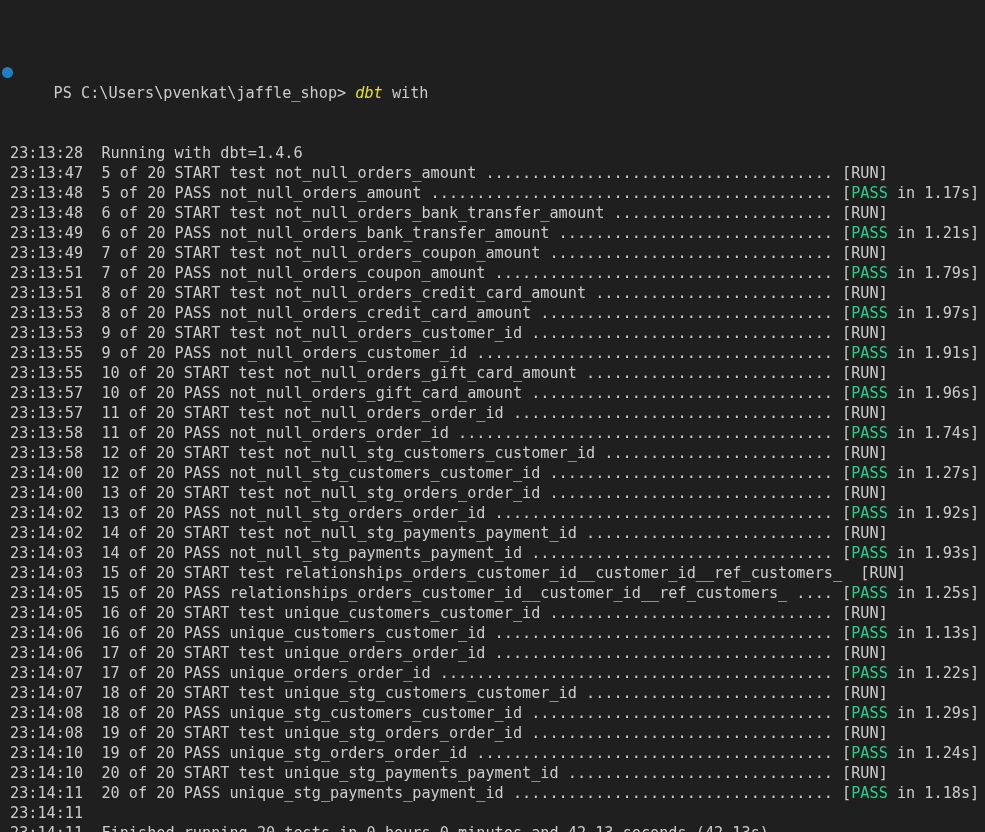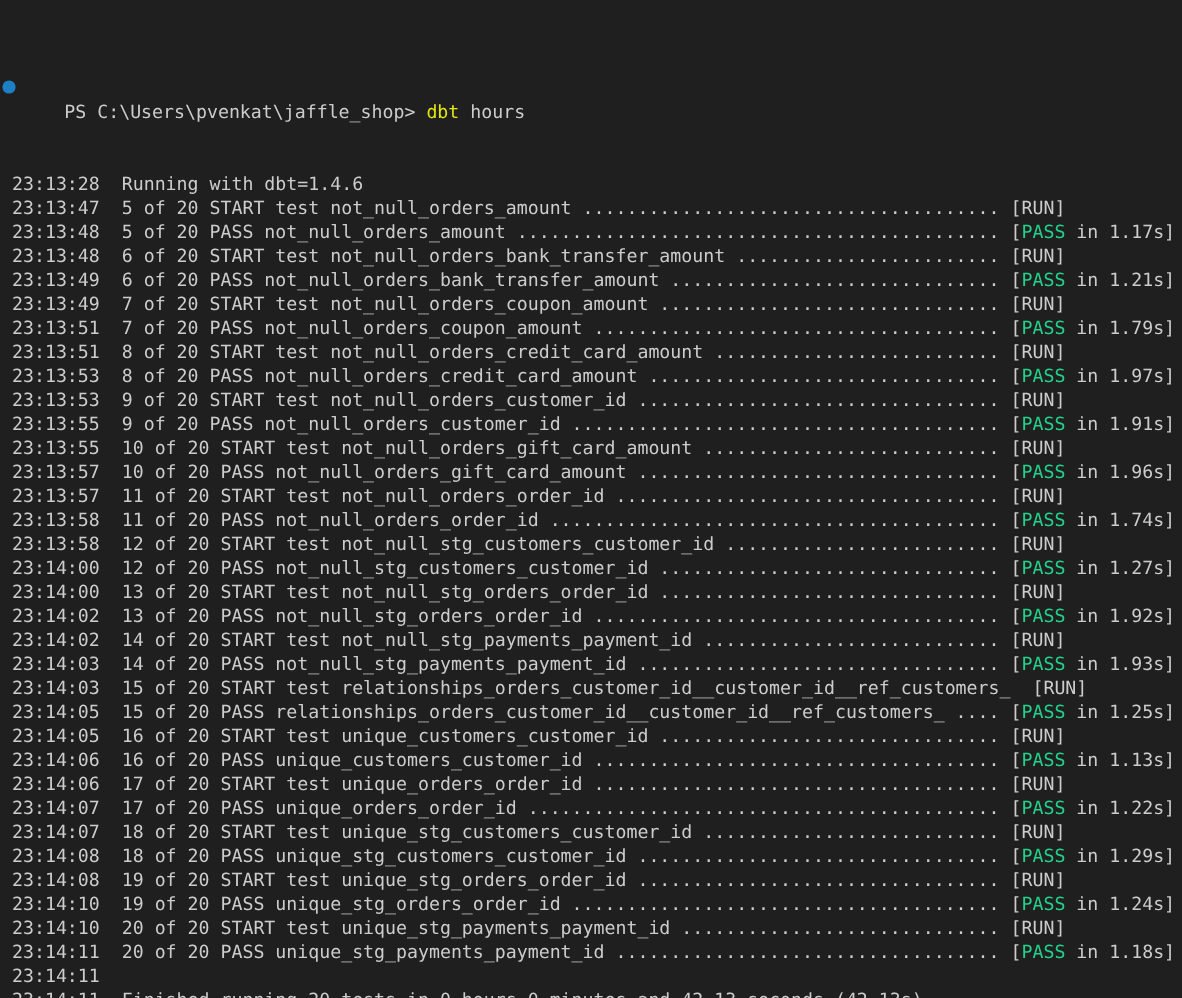--- a/index.html
+++ b/index.html
@@ -15,28 +15,28 @@
     color:var(--fg,#cccccc);
     white-space:pre;
   }
   .line { height:20px; white-space:pre; }
   .prompt-line { position:relative; padding-left:7px; }
   .cmd-dot {
     position:absolute; left:-8px; top:4px;
     width:11px; height:11px; border-radius:50%;
     background:var(--dot,#1d80c4);
   }
-  .yellow { color:var(--yellow,#e5e510); }
+  .yellow { color:var(--yellow,#e5e510);font-style:italic; }
 </style>
 </head>
 <body>
 
 <div class="terminal">
 
   <div class="line prompt-line">
-    <span class="cmd-dot"></span><span>PS C:\Users\pvenkat\jaffle_shop&gt; </span><span class="yellow">dbt</span><span> hours</span>
+    <span class="cmd-dot"></span><span>PS C:\Users\pvenkat\jaffle_shop&gt; </span><span class="yellow">dbt</span><span> with</span>
   </div>
 
   <div><div class="line"><span>23:13:28  </span><span>Running with dbt=1.4.6</span></div><div class="line"><span>23:13:47  5 of 20 START test not_null_orders_amount ...................................... [</span><span>RUN]</span></div><div class="line"><span>23:13:48  5 of 20 PASS not_null_orders_amount ............................................ [</span><span style="color: rgb(35, 209, 139);">PASS</span><span> in 1.17s]</span></div><div class="line"><span>23:13:48  6 of 20 START test not_null_orders_bank_transfer_amount ........................ [</span><span>RUN]</span></div><div class="line"><span>23:13:49  6 of 20 PASS not_null_orders_bank_transfer_amount .............................. [</span><span style="color: rgb(35, 209, 139);">PASS</span><span> in 1.21s]</span></div><div class="line"><span>23:13:49  7 of 20 START test not_null_orders_coupon_amount ............................... [</span><span>RUN]</span></div><div class="line"><span>23:13:51  7 of 20 PASS not_null_orders_coupon_amount ..................................... [</span><span style="color: rgb(35, 209, 139);">PASS</span><span> in 1.79s]</span></div><div class="line"><span>23:13:51  8 of 20 START test not_null_orders_credit_card_amount .......................... [</span><span>RUN]</span></div><div class="line"><span>23:13:53  8 of 20 PASS not_null_orders_credit_card_amount ................................ [</span><span style="color: rgb(35, 209, 139);">PASS</span><span> in 1.97s]</span></div><div class="line"><span>23:13:53  9 of 20 START test not_null_orders_customer_id ................................. [</span><span>RUN]</span></div><div class="line"><span>23:13:55  9 of 20 PASS not_null_orders_customer_id ....................................... [</span><span style="color: rgb(35, 209, 139);">PASS</span><span> in 1.91s]</span></div><div class="line"><span>23:13:55  10 of 20 START test not_null_orders_gift_card_amount ........................... [</span><span>RUN]</span></div><div class="line"><span>23:13:57  10 of 20 PASS not_null_orders_gift_card_amount ................................. [</span><span style="color: rgb(35, 209, 139);">PASS</span><span> in 1.96s]</span></div><div class="line"><span>23:13:57  11 of 20 START test not_null_orders_order_id ................................... [</span><span>RUN]</span></div><div class="line"><span>23:13:58  11 of 20 PASS not_null_orders_order_id ......................................... [</span><span style="color: rgb(35, 209, 139);">PASS</span><span> in 1.74s]</span></div><div class="line"><span>23:13:58  12 of 20 START test not_null_stg_customers_customer_id ......................... [</span><span>RUN]</span></div><div class="line"><span>23:14:00  12 of 20 PASS not_null_stg_customers_customer_id ............................... [</span><span style="color: rgb(35, 209, 139);">PASS</span><span> in 1.27s]</span></div><div class="line"><span>23:14:00  13 of 20 START test not_null_stg_orders_order_id ............................... [</span><span>RUN]</span></div><div class="line"><span>23:14:02  13 of 20 PASS not_null_stg_orders_order_id ..................................... [</span><span style="color: rgb(35, 209, 139);">PASS</span><span> in 1.92s]</span></div><div class="line"><span>23:14:02  14 of 20 START test not_null_stg_payments_payment_id ........................... [</span><span>RUN]</span></div><div class="line"><span>23:14:03  14 of 20 PASS not_null_stg_payments_payment_id ................................. [</span><span style="color: rgb(35, 209, 139);">PASS</span><span> in 1.93s]</span></div><div class="line"><span>23:14:03  15 of 20 START test relationships_orders_customer_id__customer_id__ref_customers_  [</span><span>RUN]</span></div><div class="line"><span>23:14:05  15 of 20 PASS relationships_orders_customer_id__customer_id__ref_customers_ .... [</span><span style="color: rgb(35, 209, 139);">PASS</span><span> in 1.25s]</span></div><div class="line"><span>23:14:05  16 of 20 START test unique_customers_customer_id ............................... [</span><span>RUN]</span></div><div class="line"><span>23:14:06  16 of 20 PASS unique_customers_customer_id ..................................... [</span><span style="color: rgb(35, 209, 139);">PASS</span><span> in 1.13s]</span></div><div class="line"><span>23:14:06  17 of 20 START test unique_orders_order_id ..................................... [</span><span>RUN]</span></div><div class="line"><span>23:14:07  17 of 20 PASS unique_orders_order_id ........................................... [</span><span style="color: rgb(35, 209, 139);">PASS</span><span> in 1.22s]</span></div><div class="line"><span>23:14:07  18 of 20 START test unique_stg_customers_customer_id ........................... [</span><span>RUN]</span></div><div class="line"><span>23:14:08  18 of 20 PASS unique_stg_customers_customer_id ................................. [</span><span style="color: rgb(35, 209, 139);">PASS</span><span> in 1.29s]</span></div><div class="line"><span>23:14:08  19 of 20 START test unique_stg_orders_order_id ................................. [</span><span>RUN]</span></div><div class="line"><span>23:14:10  19 of 20 PASS unique_stg_orders_order_id ....................................... [</span><span style="color: rgb(35, 209, 139);">PASS</span><span> in 1.24s]</span></div><div class="line"><span>23:14:10  20 of 20 START test unique_stg_payments_payment_id ............................. [</span><span>RUN]</span></div><div class="line"><span>23:14:11  20 of 20 PASS unique_stg_payments_payment_id ................................... [</span><span style="color: rgb(35, 209, 139);">PASS</span><span> in 1.18s]</span></div><div class="line"><span>23:14:11</span></div><div class="line"><span>23:14:11  </span><span>Finished running 20 tests in 0 hours 0 minutes and 42.13 seconds (42.13s).</span></div></div>
 
   
 
 </div>
 
 </body></html>

